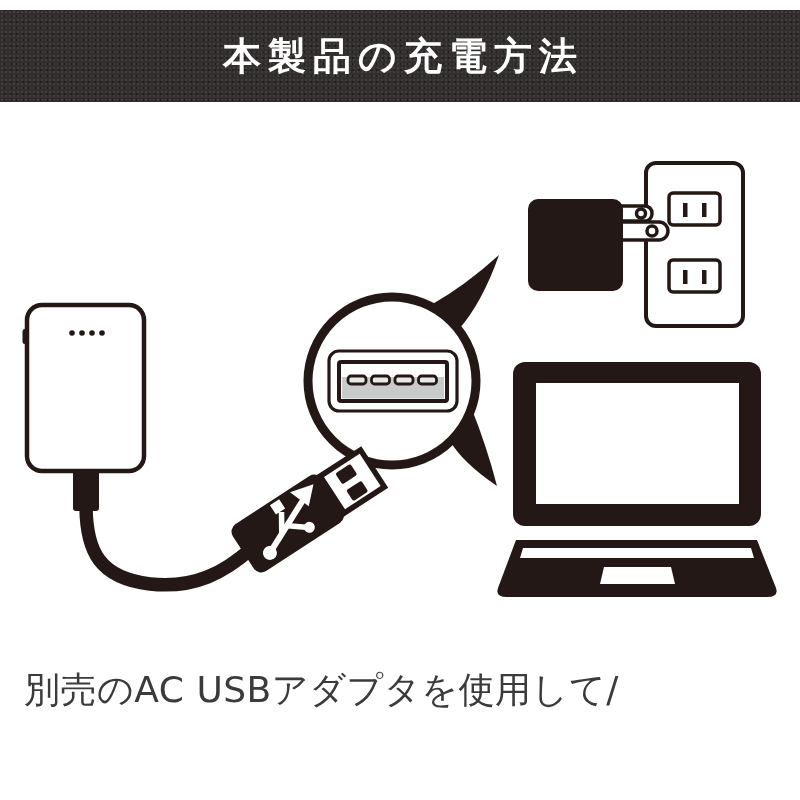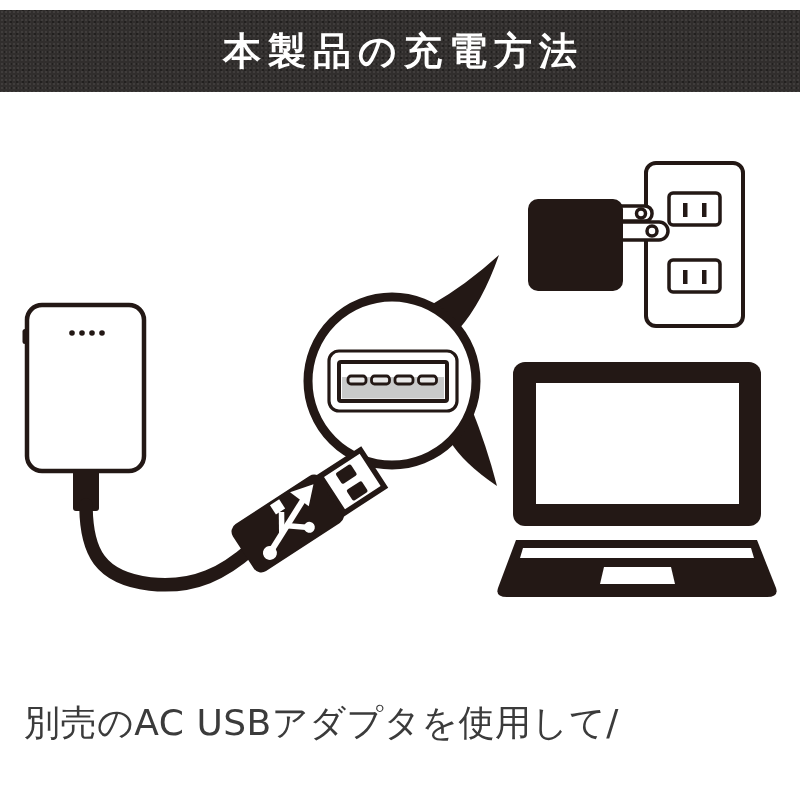--- a/index.html
+++ b/index.html
@@ -15,21 +15,21 @@
   html,body{background:#fff;}
   body{font-family:"DejaVu Sans","Liberation Sans",sans-serif;}
   .page{
     position:relative;
     width:800px;height:800px;
     background:var(--background);
     overflow:hidden;
   }
   .header-bar{
     position:absolute;left:0;top:10px;
-    width:800px;height:82px;
+    width:800px;height:92px;
     background-color:var(--header-bg);
     background-image:
       radial-gradient(rgba(255,255,255,.07) 1px, transparent 1.2px),
       radial-gradient(rgba(0,0,0,.30) 1px, transparent 1.2px);
     background-size:4px 4px,6px 6px;
     background-position:0 0,2px 3px;
     display:flex;align-items:center;justify-content:center;
   }
   .header-title{
     color:var(--header-text);
@@ -37,21 +37,21 @@
     font-weight:600;
     letter-spacing:7px;
     text-indent:7px; 
     white-space:nowrap;
   }
   .illustration{
     position:absolute;left:0;top:0;
     width:800px;height:800px;
   }
   .caption{
-    position:absolute;left:24px;top:699px;
+    position:absolute;left:24px;top:666px;
     width:760px;
     color:var(--caption-text);
     font-size:36px;
     line-height:48px;
     letter-spacing:0.5px;
     font-weight:500;
     white-space:nowrap;
   }
   .caption span{display:block;}
 

